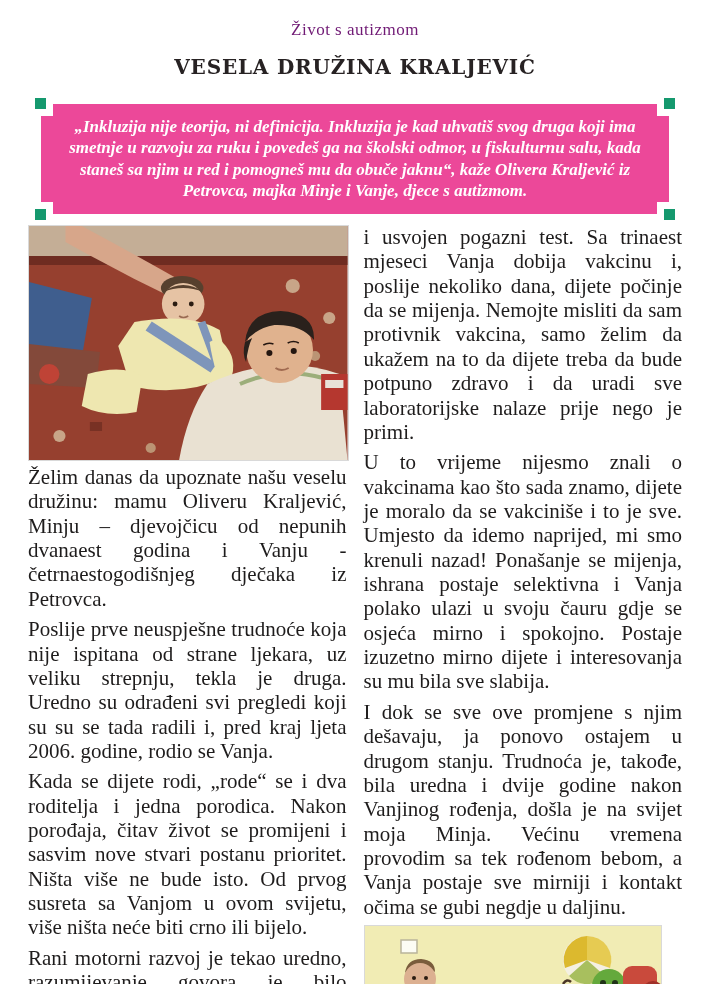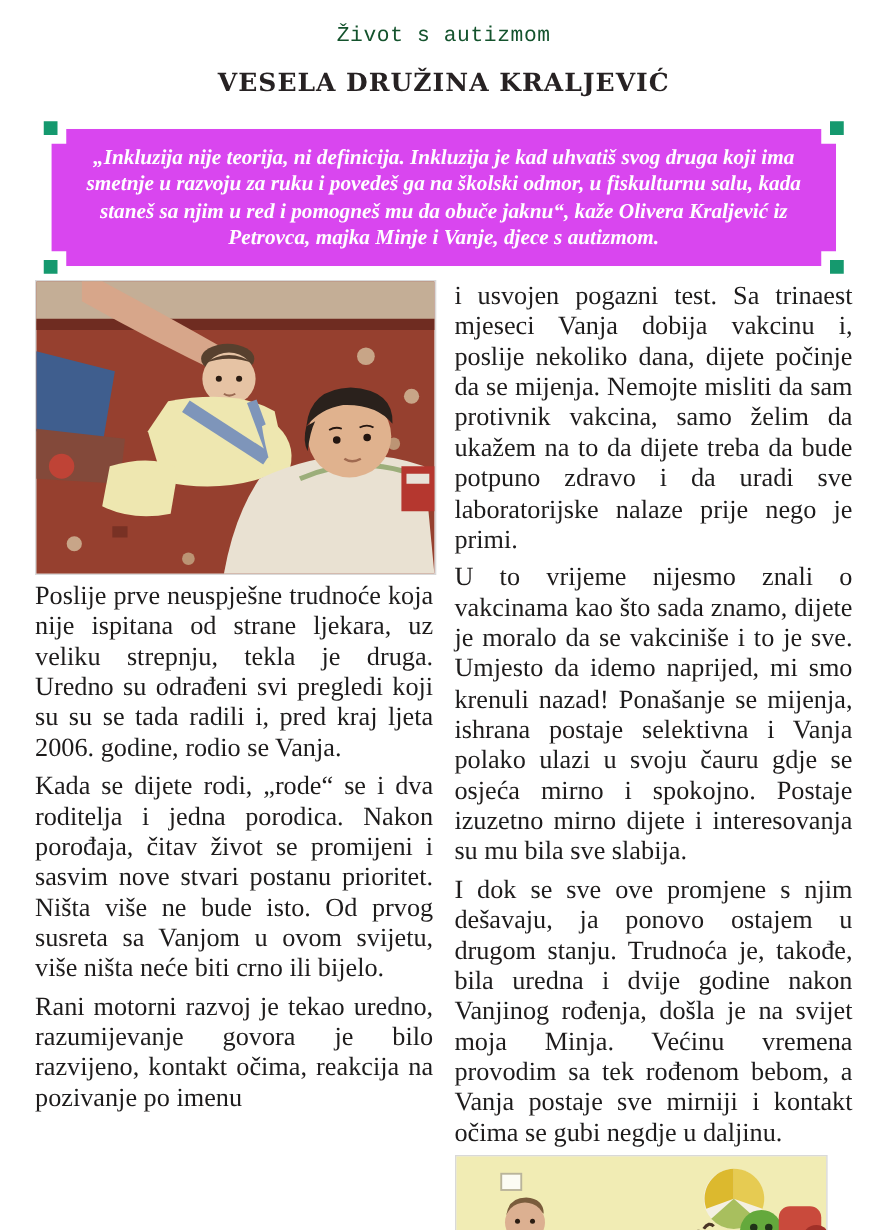--- a/index.html
+++ b/index.html
@@ -3,31 +3,31 @@
 <meta charset="utf-8">
 <style>
   html,body { margin:0; padding:0; background:#ffffff; }
   .page {
     width:710px; height:984px; margin:0 auto; background:#ffffff;
     font-family:"Liberation Serif", serif; color:#1e1c1c;
     position:relative; overflow:hidden;
   }
   .kicker {
     text-align:center; padding-top:20px;
-    font-family:Liberation Mono, monospace;
-    font-size:17px; color:#14532d; letter-spacing:0.5px;
+    font-family:Liberation Serif, serif;
+    font-size:17px; color:#701a75; letter-spacing:0.5px;
   }
   .title {
     text-align:center; margin-top:15px;
     font-family:"DejaVu Serif", serif; font-weight:bold;
     font-size:20px; letter-spacing:0.8px; color:#272223;
   }
   .quote-wrap { width:628px; margin:25px auto 0; position:relative; }
   .quote-box {
-    background:#d946ef;
+    background:#ec4899;
     padding:12px 26px 13px;
     clip-path: polygon(
       12px 0, calc(100% - 12px) 0,
       calc(100% - 12px) 12px, 100% 12px,
       100% calc(100% - 12px), calc(100% - 12px) calc(100% - 12px),
       calc(100% - 12px) 100%, 12px 100%,
       12px calc(100% - 12px), 0 calc(100% - 12px),
       0 12px, 12px 12px);
   }
   .quote-text {
@@ -108,20 +108,21 @@
           <path d="M213,116 Q210,128 214,136 Q216,120 220,112 Z" fill="#2a211c"></path>
           <circle cx="237" cy="127" r="3" fill="#241610"></circle>
           <circle cx="261" cy="125" r="3" fill="#241610"></circle>
           <path d="M231,119 Q236,116 241,118" stroke="#241610" stroke-width="1.5" fill="none"></path>
           <path d="M255,117 Q261,114 266,117" stroke="#241610" stroke-width="1.5" fill="none"></path>
           <path d="M243,142 Q249,146 256,142" stroke="#a06a50" stroke-width="2" fill="none"></path>
           <rect x="288" y="148" width="26" height="36" fill="#b5372f"></rect>
           <rect x="292" y="154" width="18" height="8" fill="#e8e2d8"></rect>
         </svg>
       </div>
+      <p>Želim danas da upoznate našu veselu družinu: mamu Oliveru Kraljević, Minju – djevojčicu od nepunih dvanaest godina i Vanju - četrnaestogodišnjeg dječaka iz Petrovca.</p>
       <p>Poslije prve neuspješne trudnoće koja nije ispitana od strane ljekara, uz veliku strepnju, tekla je druga. Uredno su odrađeni svi pregledi koji su su se tada radili i, pred kraj ljeta 2006. godine, rodio se Vanja.</p>
       <p>Kada se dijete rodi, „rode“ se i dva roditelja i jedna porodica. Nakon porođaja, čitav život se promijeni i sasvim nove stvari postanu prioritet. Ništa više ne bude isto. Od prvog susreta sa Vanjom u ovom svijetu, više ništa neće biti crno ili bijelo.</p>
       <p>Rani motorni razvoj je tekao uredno, razumijevanje govora je bilo razvijeno, kontakt očima, reakcija na pozivanje po imenu</p>
     </div>
 
     <div class="col">
       <p>i usvojen pogazni test. Sa trinaest mjeseci Vanja dobija vakcinu i, poslije nekoliko dana, dijete počinje da se mijenja. Nemojte misliti da sam protivnik vakcina, samo želim da ukažem na to da dijete treba da bude potpuno zdravo i da uradi sve laboratorijske nalaze prije nego je primi.</p>
       <p>U to vrijeme nijesmo znali o vakcinama kao što sada znamo, dijete je moralo da se vakciniše i to je sve. Umjesto da idemo naprijed, mi smo krenuli nazad! Ponašanje se mijenja, ishrana postaje selektivna i Vanja polako ulazi u svoju čauru gdje se osjeća mirno i spokojno. Postaje izuzetno mirno dijete i interesovanja su mu bila sve slabija.</p>
       <p>I dok se sve ove promjene s njim dešavaju, ja ponovo ostajem u drugom stanju. Trudnoća je, takođe, bila uredna i dvije godine nakon Vanjinog rođenja, došla je na svijet moja Minja. Većinu vremena provodim sa tek rođenom bebom, a Vanja postaje sve mirniji i kontakt očima se gubi negdje u daljinu.</p>
       <div class="photo photo-2" title="Dječak u bijeloj majici i zelenim pantalonama pored stolića i beba u plavoj dubak-hodalici, okruženi igračkama u sobi sa žutim zidom.">

